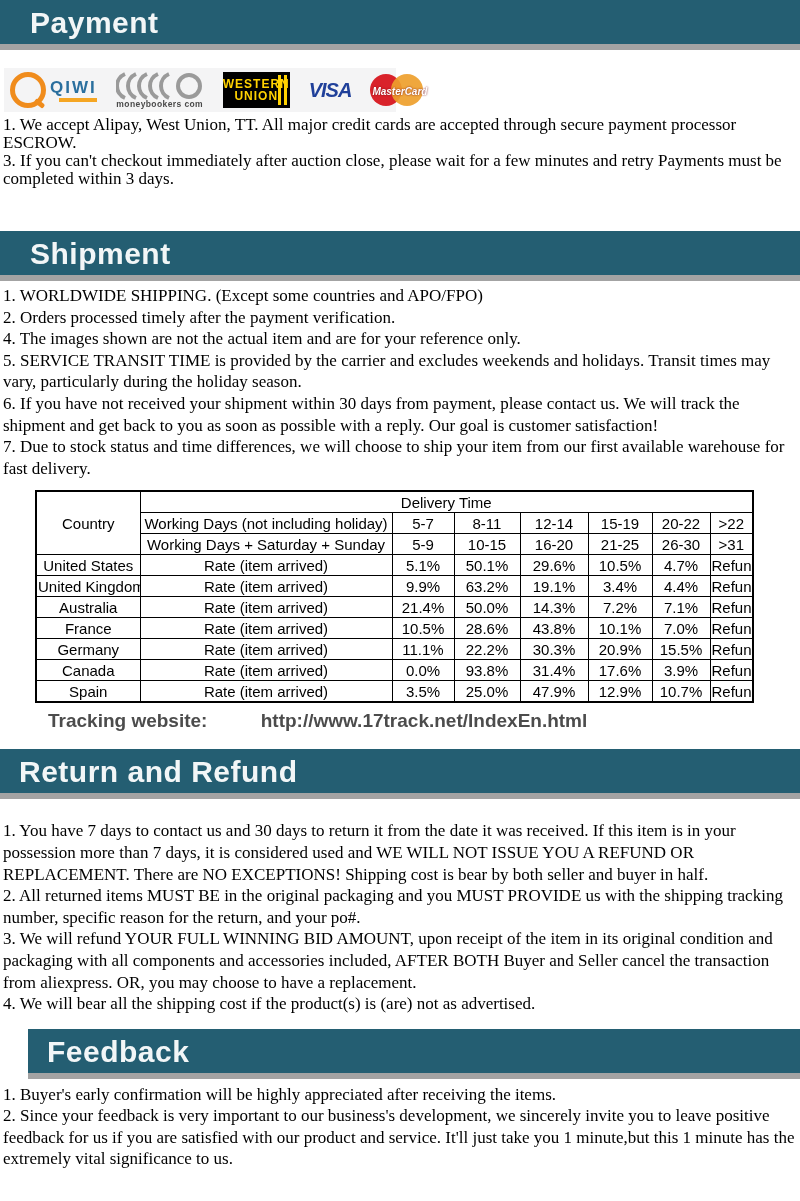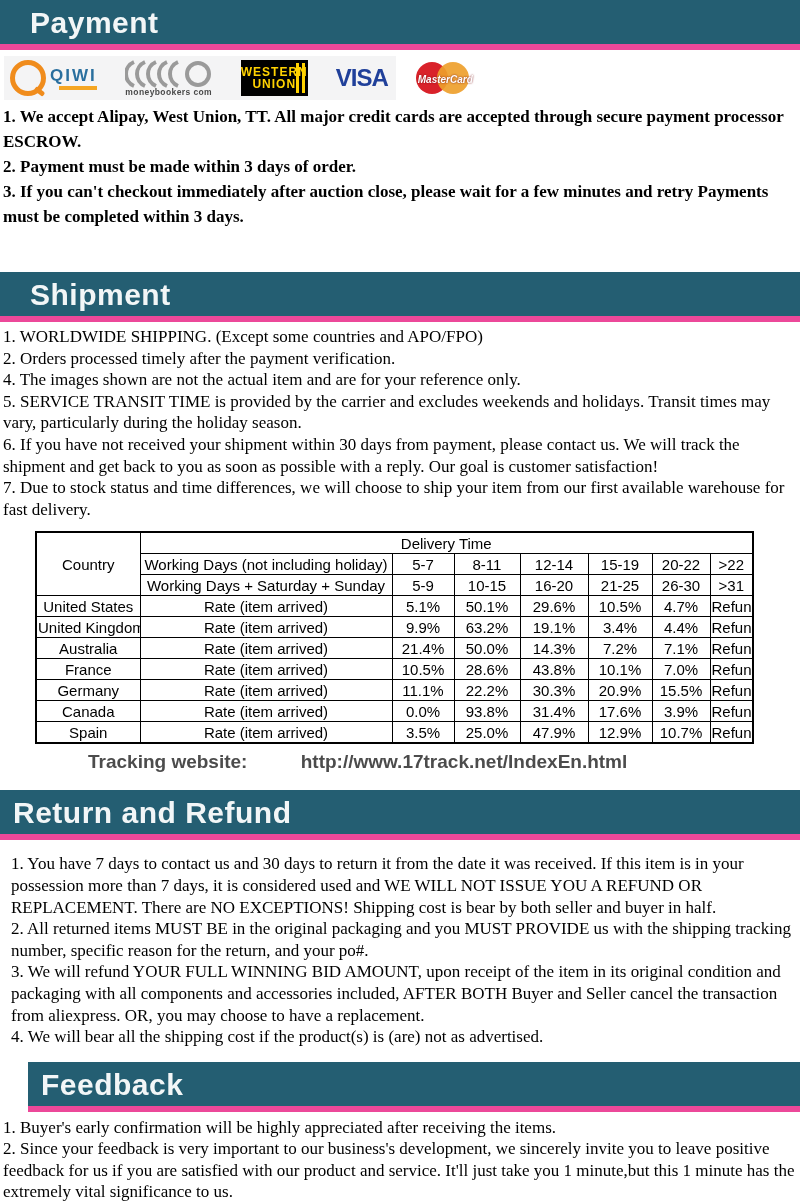--- a/index.html
+++ b/index.html
@@ -2,35 +2,35 @@
 <html><head>
 <meta charset="utf-8">
 <style>
   html,body{margin:0;padding:0;}
   body{
     width:800px;height:1201px;background:#ffffff;color:#000;
     font-family:"Liberation Serif",serif;overflow:hidden;
   }
   
   .bar{
-    background:#245e72;border-bottom:6px solid #ec4899;
+    background:#245e72;border-bottom:6px solid #a3a3a3;
     color:#f2f6f7;font-family:"Liberation Sans",sans-serif;
     font-weight:bold;font-size:30px;height:44px;line-height:46px;
     letter-spacing:0.5px;
   }
   .bar.pad-wide{padding-left:30px;}
-  .bar.pad-narrow{padding-left:13px;}
+  .bar.pad-narrow{padding-left:19px;}
   
   .textblock{padding:4px 3px 0 3px;}
   .textblock p{margin:0;font-size:17px;line-height:21.6px;}
-  .payment-text p{line-height:25px;font-weight:bold;}
+  .payment-text p{line-height:18px;}
   
   .logos-strip{
-    margin-top:6px;margin-left:4px;width:392px;height:44px;
-    background:#f4f4f5;display:flex;align-items:center;gap:28px;
+    margin-top:18px;margin-left:4px;width:392px;height:44px;
+    background:#f4f4f5;display:flex;align-items:center;gap:19px;
     padding-left:6px;box-sizing:border-box;
   }
   .logo{display:flex;align-items:center;}
   
   .qiwi-q{position:relative;width:26px;height:26px;border:5px solid #f08c1c;border-radius:50%;display:inline-block;}
   .qiwi-q::after{content:"";position:absolute;right:-4px;bottom:-3px;width:11px;height:5px;background:#f08c1c;border-radius:2px;transform:rotate(38deg);}
   .qiwi-texts{display:flex;flex-direction:column;align-items:flex-end;margin-left:4px;}
   .qiwi-word{color:#2a6f9e;font-family:"Liberation Sans",sans-serif;font-weight:bold;font-size:17px;letter-spacing:2px;line-height:17px;}
   .qiwi-sub{width:38px;height:4px;background:#f5a623;margin-top:2px;}
   
@@ -40,47 +40,47 @@
   .wu-box{
     position:relative;width:80px;height:36px;background:#000;
     display:flex;flex-direction:column;justify-content:center;align-items:center;
   }
   .wu-box::after{
     content:"";position:absolute;top:3px;bottom:3px;right:3px;width:3px;
     background:#ffd200;box-shadow:-6px 0 0 #ffd200;
   }
   .wu-line{color:#ffd200;font-family:"Liberation Sans",sans-serif;font-weight:bold;font-size:12px;line-height:12px;letter-spacing:1px;}
   
-  .visa-word{color:#20409a;font-family:"Liberation Sans",sans-serif;font-weight:bold;font-size:24px;letter-spacing:-1px;}
+  .visa-word{color:#20409a;font-family:"Liberation Sans",sans-serif;font-weight:bold;font-style:italic;font-size:20px;letter-spacing:-1px;}
   
   .mc-box{position:relative;width:54px;height:34px;}
   .mc-circle{position:absolute;top:1px;width:32px;height:32px;border-radius:50%;}
   .mc-red{left:0;background:#d9222a;}
   .mc-orange{left:21px;background:#ee9f2d;opacity:0.92;}
   .mc-text{
     position:absolute;left:2px;right:0;top:13px;text-align:center;
     color:#fff;font-family:"Liberation Sans",sans-serif;font-style:italic;
     font-weight:bold;font-size:10px;text-shadow:0 0 2px #7a1113;
   }
   
   .shipment-bar{margin-top:43px;}
   .return-bar{margin-top:17px;}
   .feedback-bar{margin-top:14px;margin-left:28px;}
-  .refund-text{padding-top:13px;margin-left:8px;}
+  .refund-text{padding-top:21px;}
   .feedback-text{padding-top:5px;}
   
   .delivery-table{
     margin:11px 0 0 35px;border-collapse:collapse;border:2px solid #000;
     font-family:"Liberation Sans",sans-serif;font-size:15px;text-align:center;
     width:717px;table-layout:fixed;
   }
   .delivery-table td{border:1px solid #000;padding:0 1px;height:20px;overflow:hidden;white-space:nowrap;}
   
   .tracking{
-    margin-top:7px;padding-left:88px;
+    margin-top:7px;padding-left:48px;
     font-family:"Liberation Sans",sans-serif;font-weight:bold;
     font-size:19px;color:#4c4c4c;
   }
   .tracking .url{margin-left:48px;}
 </style>
 </head>
 <body>
 
 <section>
   <div class="bar pad-wide">Payment</div>
@@ -115,21 +115,20 @@
     </div>
     <div class="logo mc-box">
       <span class="mc-circle mc-red"></span>
       <span class="mc-circle mc-orange"></span>
       <span class="mc-text">MasterCard</span>
     </div>
   </div>
 
   <div class="textblock payment-text">
     <p>1. We accept Alipay, West Union, TT. All major credit cards are accepted through secure payment processor ESCROW.</p>
-    <p>2. Payment must be made within 3 days of order.</p>
     <p>3. If you can't checkout immediately after auction close, please wait for a few minutes and retry Payments must be completed within 3 days.</p>
   </div>
 </section>
 
 <section>
   <div class="bar pad-wide shipment-bar">Shipment</div>
 
   <div class="textblock">
     <p>1. WORLDWIDE SHIPPING. (Except some countries and APO/FPO)</p>
     <p>2. Orders processed timely after the payment verification.</p>

